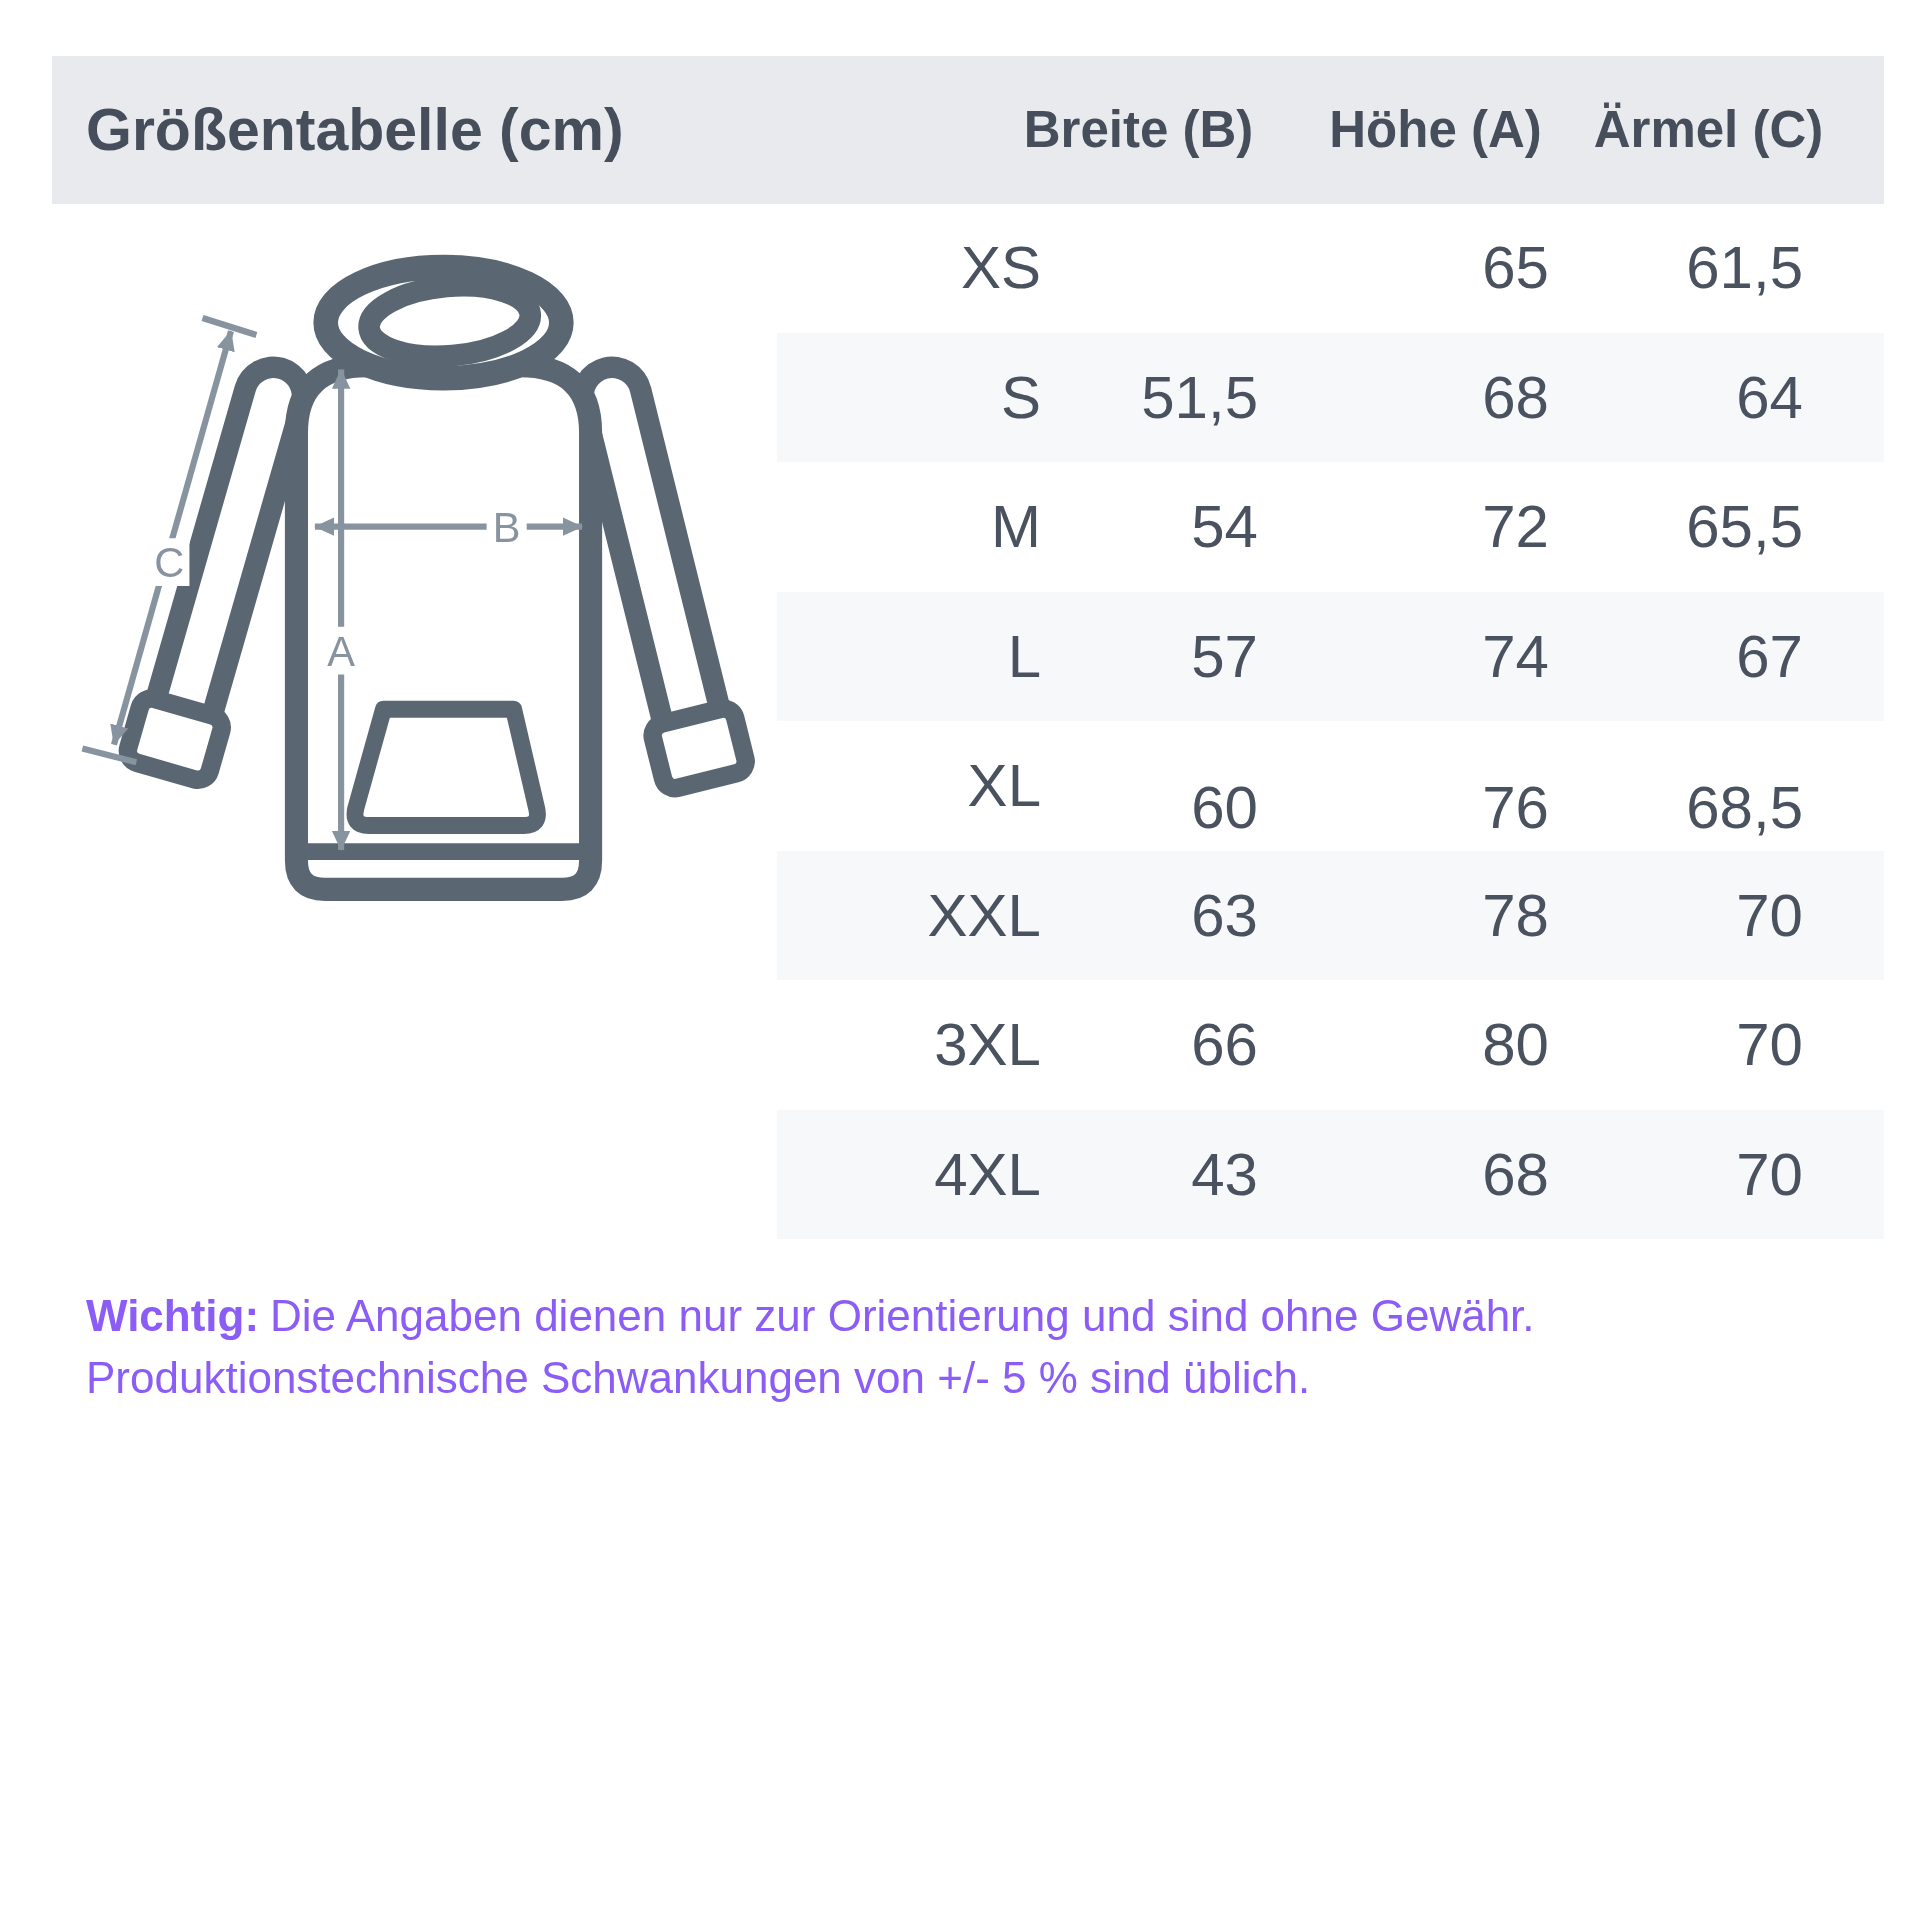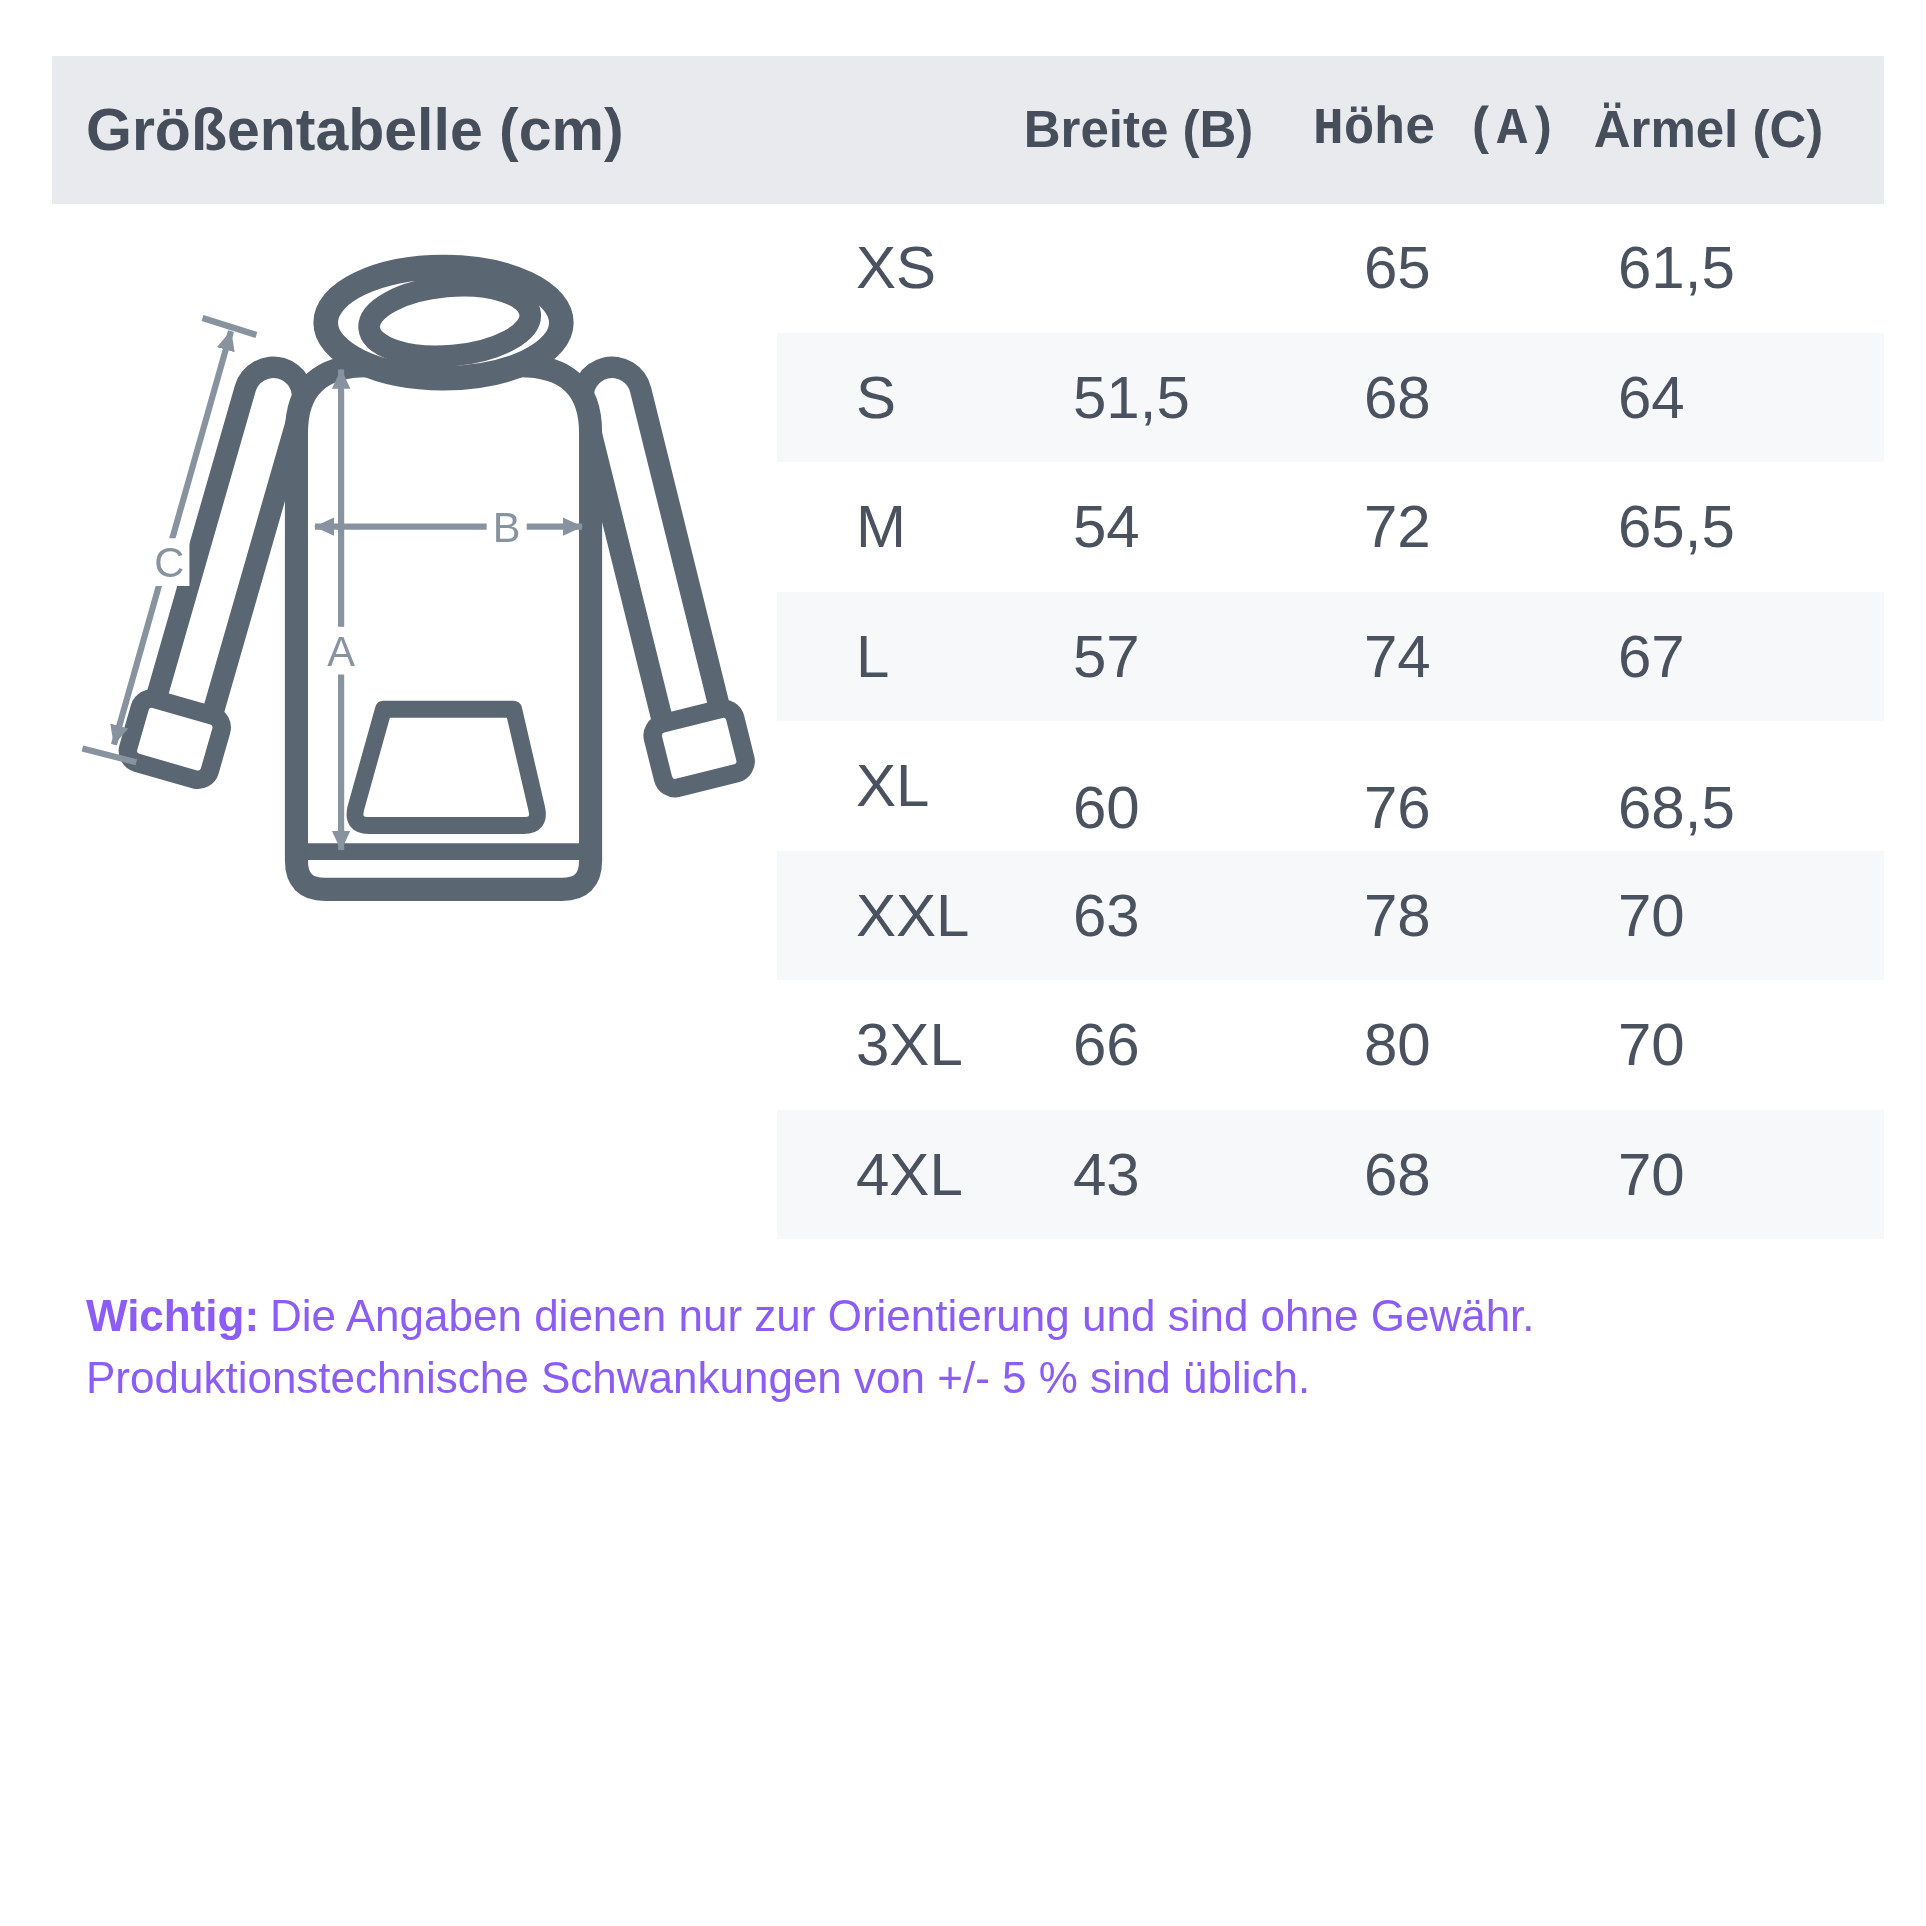--- a/index.html
+++ b/index.html
@@ -14,30 +14,30 @@
   }
   .hdr-title{
     position:absolute;left:34px;top:0;height:140px;line-height:148px;
     font-size:59px;font-weight:bold;color:#454e5a;white-space:nowrap;
   }
   .hdr-col{
     position:absolute;top:0;height:148px;line-height:148px;width:293px;
     text-align:center;font-size:51px;font-weight:bold;color:#454e5a;white-space:nowrap;
   }
   .hdr-col.c1{left:940px;}
-  .hdr-col.c2{left:1237px;font-family:Liberation Mono, monospace;}
+  .hdr-col.c2{left:1237px;}
   .hdr-col.c3{left:1510px;}
   
   .row{
     position:absolute;left:777px;width:1107px;height:129px;
   }
   .row.striped{background:#f7f8fa;}
   .cell{
     position:absolute;top:0;height:129px;line-height:129px;width:185px;
-    text-align:left;font-size:60px;color:#49525e;white-space:nowrap;
+    text-align:right;font-size:60px;color:#49525e;white-space:nowrap;
   }
   .cell.size{left:79px;}
   .cell.b{left:296px;}
   .cell.a{left:587px;}
   .cell.c{left:841px;}
   .row.row-xl .cell.b,.row.row-xl .cell.a,.row.row-xl .cell.c{
     transform:translateY(21.6px);
   }
   
   .note{

